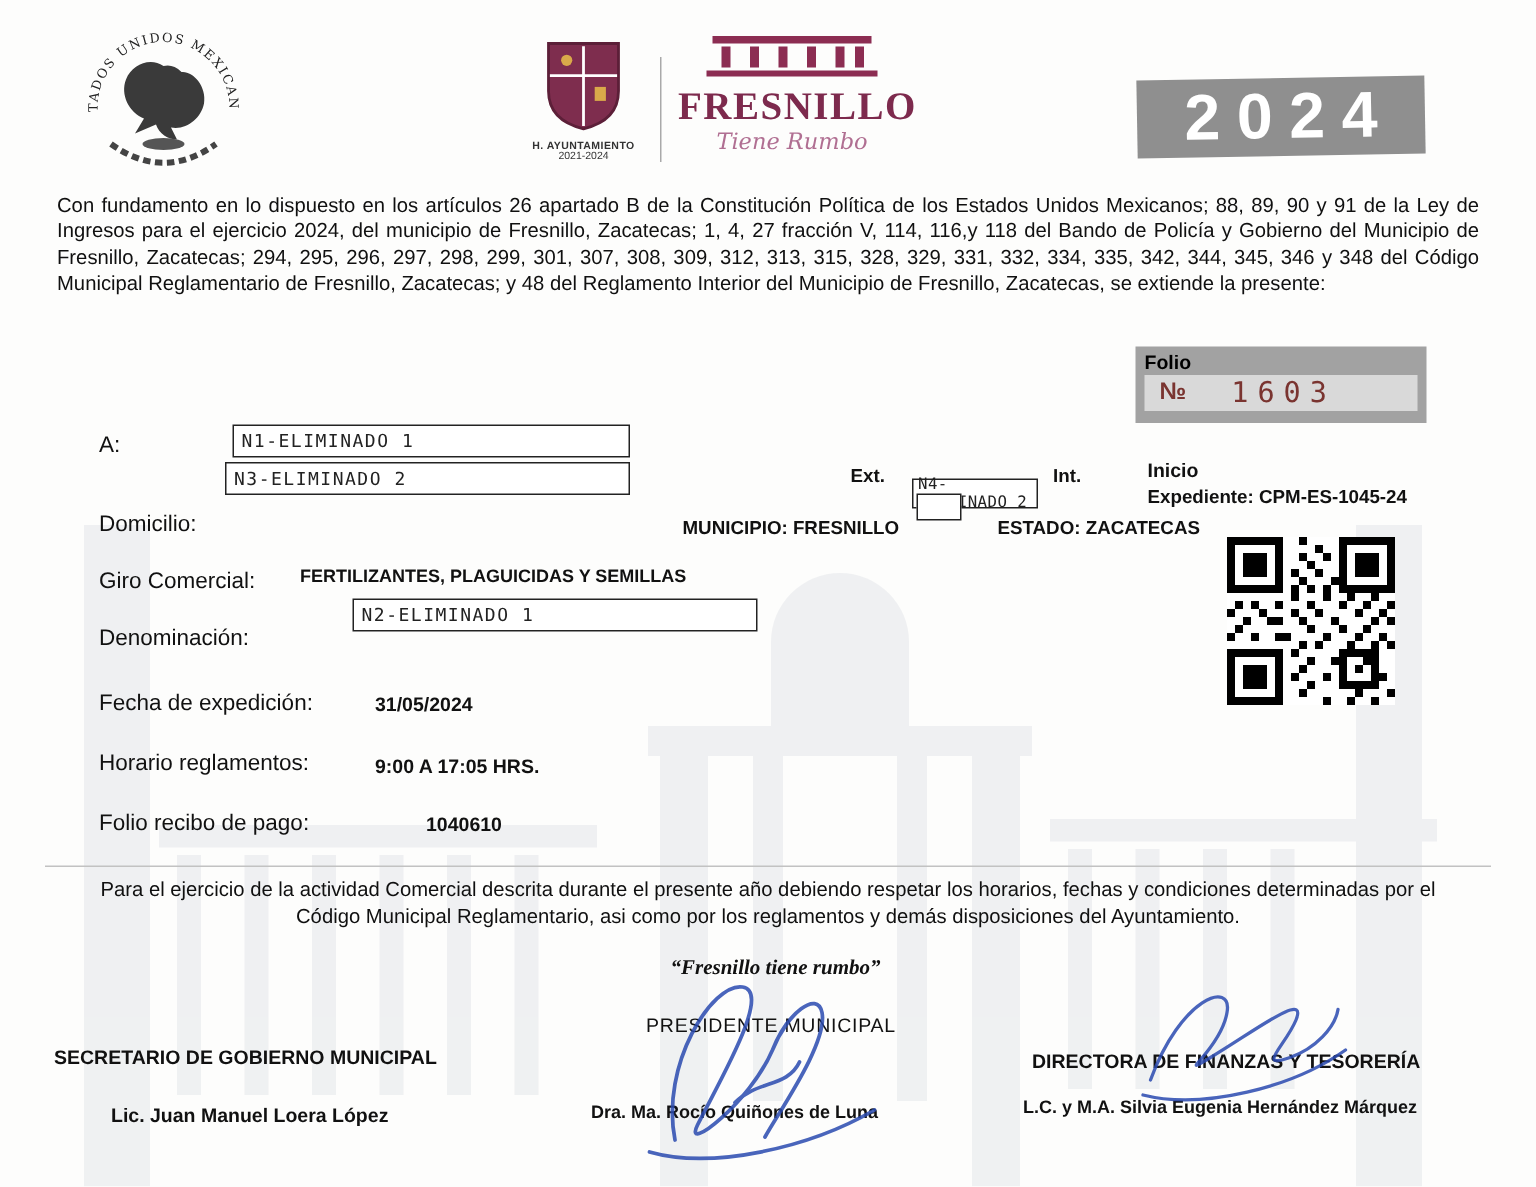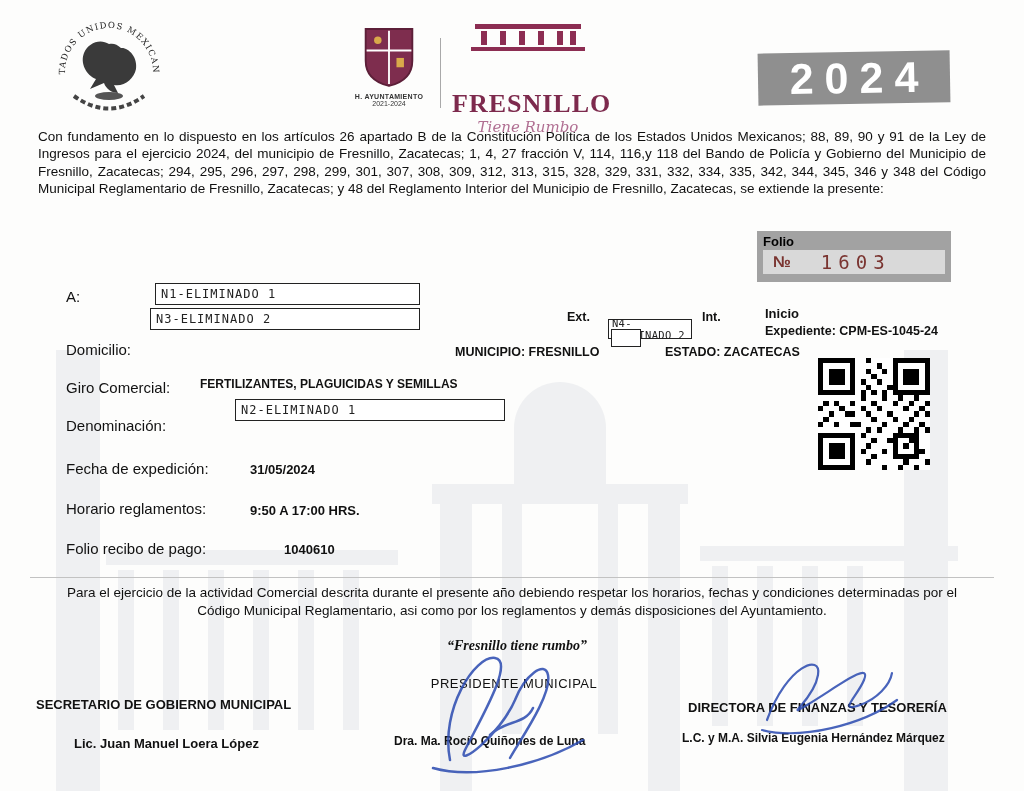--- a/index.html
+++ b/index.html
@@ -16,21 +16,21 @@
 
   .layer { position:absolute; inset:0; z-index:1; }
 
   
   .coat { left:50px; top:8px; }
   .emblem { left:346px; top:26px; width:86px; text-align:center; }
   .emblem-t1 { font-size:7px; font-weight:bold; color:#333; margin-top:1px; letter-spacing:.3px; }
   .emblem-t2 { font-size:7px; color:#333; }
   .vdiv { left:440px; top:38px; width:1px; height:70px; background:#a9a9a9; }
   .logo { left:452px; top:22px; width:152px; text-align:center; }
-  .logo-text { font-family:"Liberation Serif", serif; font-weight:bold; font-size:26px; color:#7d2a4d; letter-spacing:1px; line-height:1.05;margin-top:34px; }
+  .logo-text { font-family:"Liberation Serif", serif; font-weight:bold; font-size:26px; color:#7d2a4d; letter-spacing:1px; line-height:1.05; }
   .logo-tag { font-family:"DejaVu Serif", serif; font-style:italic; font-size:15px; color:#b06f92; margin-top:1px; }
   .year-badge { left:758px; top:52px; width:192px; height:52px; background:#8f8f8f;
     color:#fff; font-weight:bold; font-size:43px; letter-spacing:11px; padding-left:11px;
     display:flex; align-items:center; justify-content:center; transform:rotate(-1deg); }
 
   .intro { left:38px; top:128px; width:948px; font-size:13.5px; line-height:1.28; text-align:justify; color:#101010; }
 
   
   .banner { left:60px; top:233px; width:676px; height:46px; background:#8a3a5f;
     color:#fff; display:flex; align-items:center; justify-content:center; }
@@ -188,21 +188,21 @@
   <span class="lbl lbl-dom">Domicilio:</span>
   <span class="bval val-mun">MUNICIPIO: FRESNILLO</span>
   <span class="bval val-est">ESTADO: ZACATECAS</span>
   <span class="lbl lbl-giro">Giro Comercial:</span>
   <span class="bval val-giro">FERTILIZANTES, PLAGUICIDAS Y SEMILLAS</span>
   <div class="redbox box-n2">N2-ELIMINADO 1</div>
   <span class="lbl lbl-den">Denominación:</span>
   <span class="lbl lbl-fecha">Fecha de expedición:</span>
   <span class="bval val-fecha">31/05/2024</span>
   <span class="lbl lbl-hor">Horario reglamentos:</span>
-  <span class="bval val-hor">9:50 A 17:00 HRS.</span>
+  <span class="bval val-hor">9:00 A 17:05 HRS.</span>
   <span class="lbl lbl-fol">Folio recibo de pago:</span>
   <span class="bval val-fol">1040610</span>
 
   <svg class="abs qr" width="112" height="112" viewBox="0 0 21 21" shape-rendering="crispEdges">
     <rect width="21" height="21" fill="#fff"></rect>
     <g fill="#000">
       <path fill-rule="evenodd" d="M0,0h7v7H0z M1,1h5v5H1z"></path>
         <rect x="2" y="2" width="3" height="3"></rect>
       <path fill-rule="evenodd" d="M14,0h7v7h-7z M15,1h5v5h-5z"></path>
         <rect x="16" y="2" width="3" height="3"></rect>

